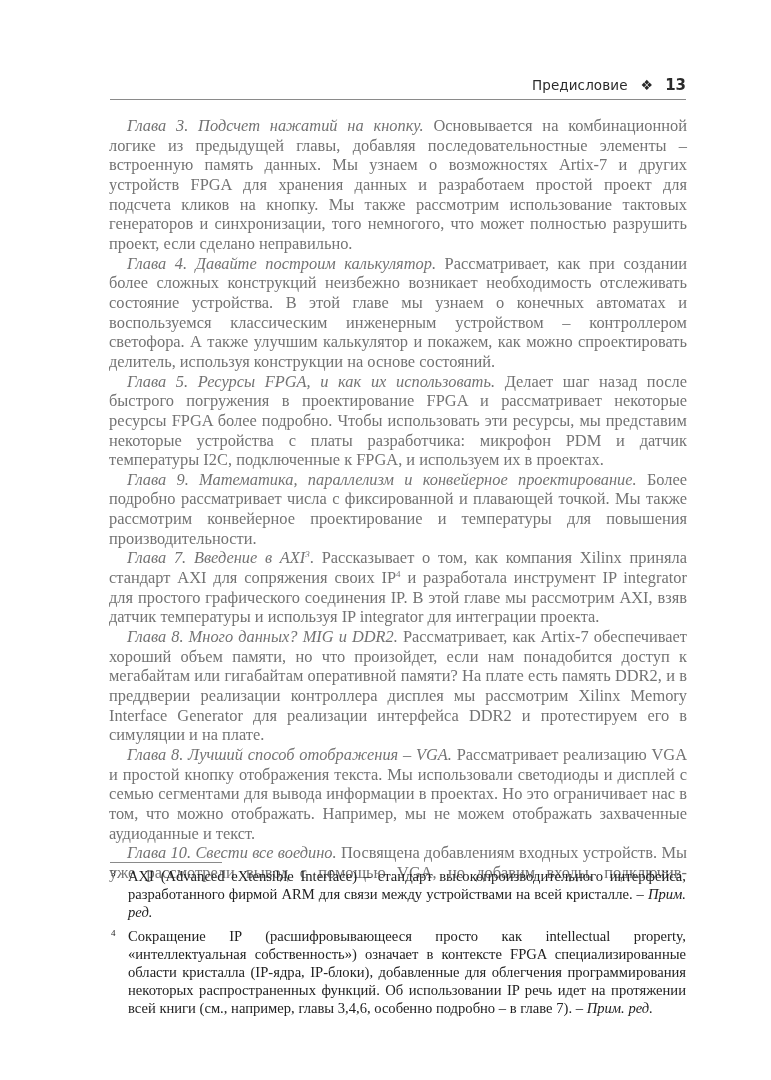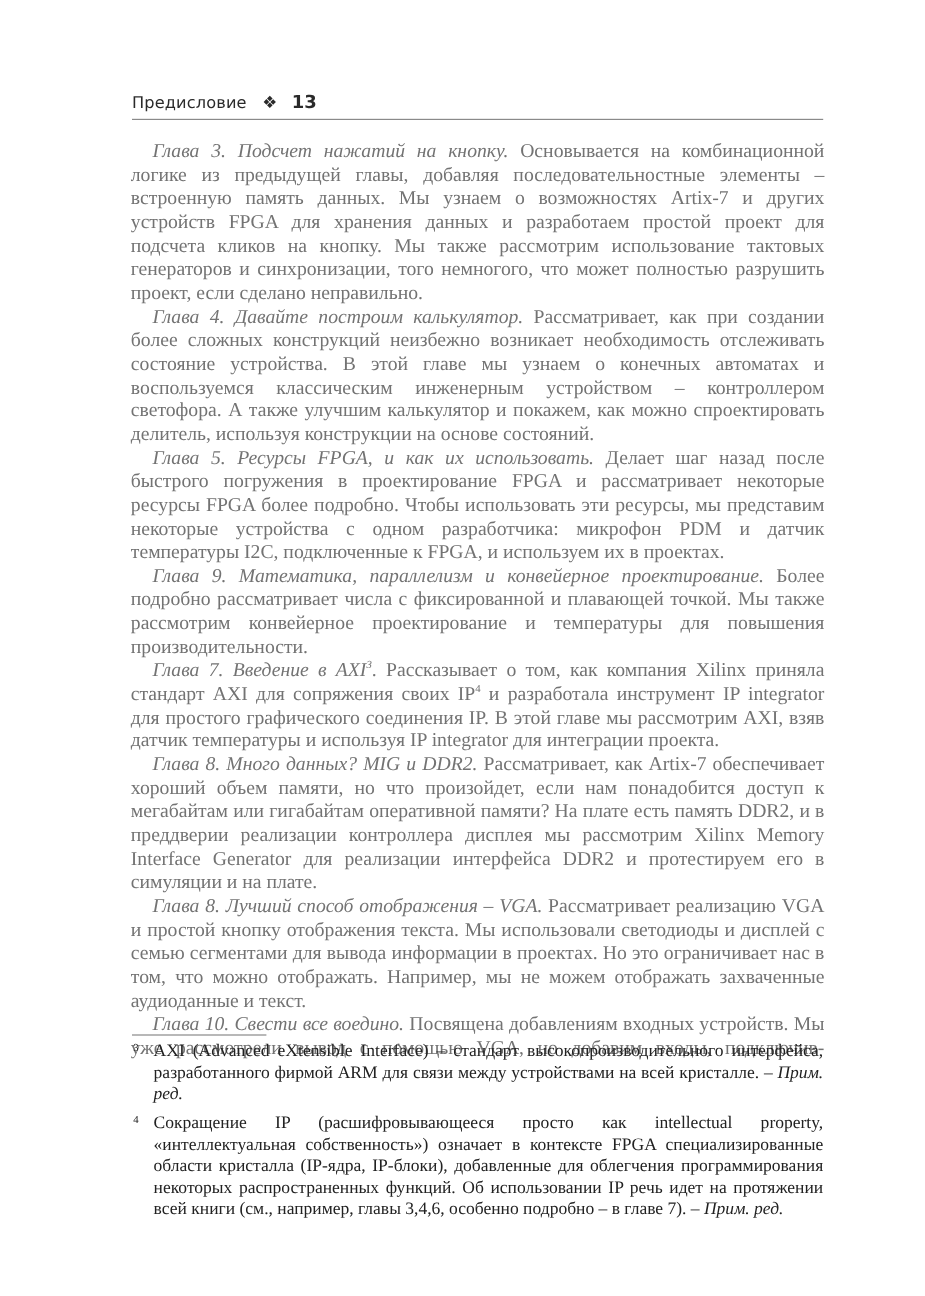--- a/index.html
+++ b/index.html
@@ -3,21 +3,21 @@
 <meta charset="utf-8">
 <style>
   html, body { margin: 0; padding: 0; background: #ffffff; }
   body { width: 771px; height: 1080px; position: relative; overflow: hidden; }
   .page {
     position: absolute; left: 0; top: 0; width: 771px; height: 1080px;
     background: #ffffff; color: #1e1e1e;
   }
   .running-head {
     position: absolute; left: 110px; top: 76px; width: 576px; height: 22px;
-    display: flex; justify-content: flex-start; align-items: baseline;
+    display: flex; justify-content: flex-end; align-items: baseline;
     font-family: "DejaVu Sans", sans-serif; color: #2a2a2a;
   }
   .running-head .section { font-size: 13.5px; letter-spacing: 0.1px; }
   .running-head .ornament { font-size: 14px; margin: 0 12px 0 13px; }
   .running-head .pageno { font-size: 15px; font-weight: bold; }
   .head-rule {
     position: absolute; left: 110px; top: 99px; width: 576px; height: 0;
     border-top: 1px solid #8a8a8a;
   }
   .body {
@@ -51,21 +51,21 @@
   <div class="running-head">
     <span class="section">Предисловие</span>
     <span class="ornament">❖</span>
     <span class="pageno">13</span>
   </div>
   <div class="head-rule"></div>
 
   <div class="body">
     <p><em>Глава 3. Подсчет нажатий на кнопку.</em><span> Основывается на комбинационной логике из предыдущей главы, добавляя последовательностные элементы – встроенную память данных. Мы узнаем о возможностях Artix-7 и других устройств FPGA для хранения данных и разработаем простой проект для подсчета кликов на кнопку. Мы также рассмотрим использование тактовых генераторов и синхронизации, того немногого, что может полностью разрушить проект, если сделано неправильно.</span></p>
     <p><em>Глава 4. Давайте построим калькулятор.</em><span> Рассматривает, как при создании более сложных конструкций неизбежно возникает необходимость отслеживать состояние устройства. В этой главе мы узнаем о конечных автоматах и воспользуемся классическим инженерным устройством – контроллером светофора. А также улучшим калькулятор и покажем, как можно спроектировать делитель, используя конструкции на основе состояний.</span></p>
-    <p><em>Глава 5. Ресурсы FPGA, и как их использовать.</em><span> Делает шаг назад после быстрого погружения в проектирование FPGA и рассматривает некоторые ресурсы FPGA более подробно. Чтобы использовать эти ресурсы, мы представим некоторые устройства с одном разработчика: микрофон PDM и датчик температуры I2C, подключенные к FPGA, и используем их в проектах.</span></p>
+    <p><em>Глава 5. Ресурсы FPGA, и как их использовать.</em><span> Делает шаг назад после быстрого погружения в проектирование FPGA и рассматривает некоторые ресурсы FPGA более подробно. Чтобы использовать эти ресурсы, мы представим некоторые устройства с платы разработчика: микрофон PDM и датчик температуры I2C, подключенные к FPGA, и используем их в проектах.</span></p>
     <p><em>Глава 9. Математика, параллелизм и конвейерное проектирование.</em><span> Более подробно рассматривает числа с фиксированной и плавающей точкой. Мы также рассмотрим конвейерное проектирование и температуры для повышения производительности.</span></p>
     <p><em><span>Глава 7. Введение в AXI</span><sup class="fn">3</sup></em><span>.</span><span> Рассказывает о том, как компания Xilinx приняла стандарт AXI для сопряжения своих IP</span><sup class="fn">4</sup><span> и разработала инструмент IP integrator для простого графического соединения IP. В этой главе мы рассмотрим AXI, взяв датчик температуры и используя IP integrator для интеграции проекта.</span></p>
     <p><em>Глава 8. Много данных? MIG и DDR2.</em><span> Рассматривает, как Artix-7 обеспечивает хороший объем памяти, но что произойдет, если нам понадобится доступ к мегабайтам или гигабайтам оперативной памяти? На плате есть память DDR2, и в преддверии реализации контроллера дисплея мы рассмотрим Xilinx Memory Interface Generator для реализации интерфейса DDR2 и протестируем его в симуляции и на плате.</span></p>
     <p><em>Глава 8. Лучший способ отображения – VGA.</em><span> Рассматривает реализацию VGA и простой кнопку отображения текста. Мы использовали светодиоды и дисплей с семью сегментами для вывода информации в проектах. Но это ограничивает нас в том, что можно отображать. Например, мы не можем отображать захваченные аудиоданные и текст.</span></p>
     <p style="text-align-last: justify;"><em>Глава 10. Свести все воедино.</em><span> Посвящена добавлениям входных устройств. Мы уже рассмотрели вывод с помощью VGA, но добавим входы, подключив-</span></p>
   </div>
 
   <div class="fn-rule"></div>
 
   <div class="footnotes">

